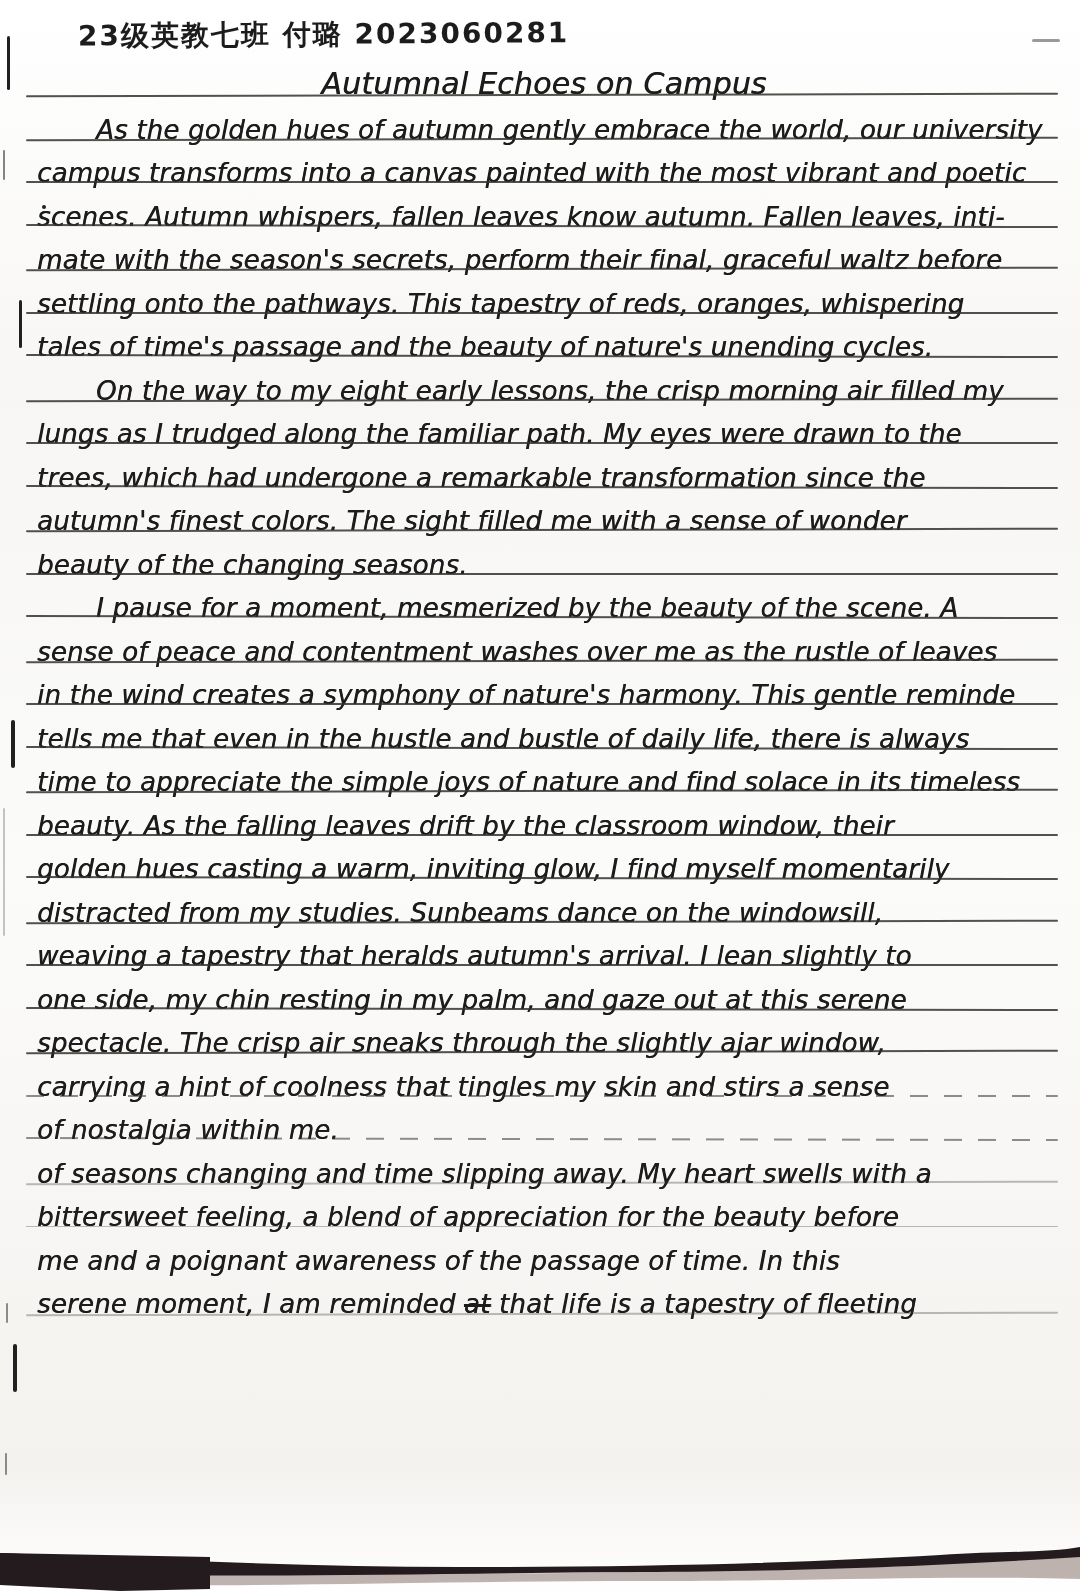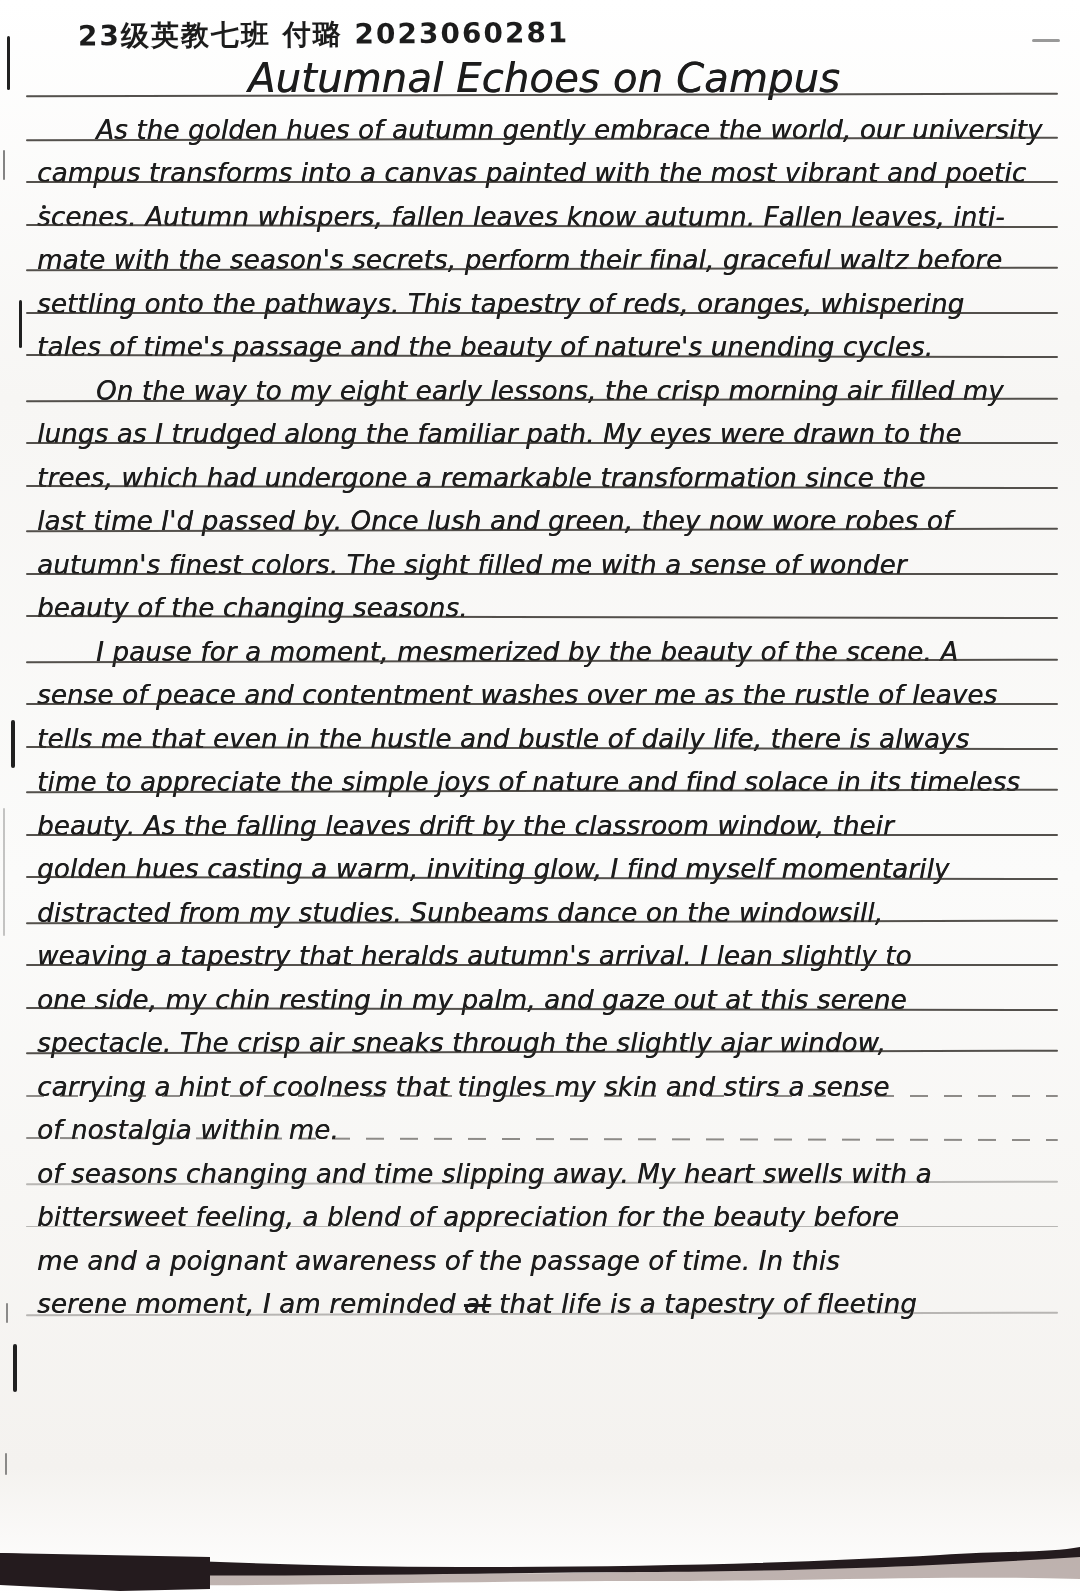--- a/index.html
+++ b/index.html
@@ -45,21 +45,21 @@
     white-space:nowrap;
     font-style:italic;
     font-size:26px;
     letter-spacing:.2px;
     text-shadow:.4px 0 0 currentColor;
   }
   .indent .txt{left:62px;}
   .title-line{height:50px;}
   .title-line .txt{
     left:0;right:0;text-align:center;
-    font-size:40px;
+    font-size:30px;
     text-shadow:.5px 0 0 currentColor;
   }
   .strike{text-decoration:line-through;text-decoration-thickness:2.5px;}
   .ink-mark{position:absolute;background:#202020;border-radius:2px;}
   .m1{left:7px;top:36px;width:3px;height:54px;}
   .m2{left:3px;top:150px;width:2px;height:30px;opacity:.55;}
   .m3{left:19px;top:300px;width:3px;height:48px;}
   .m4{left:11px;top:720px;width:4px;height:48px;}
   .m5{left:3px;top:808px;width:2px;height:128px;opacity:.25;}
   .m6{left:6px;top:1303px;width:2px;height:20px;opacity:.5;}
@@ -104,33 +104,33 @@
         <div class="line rule-solid indent">
           <span class="txt">On the way to my eight early lessons, the crisp morning air filled my</span>
         </div>
         <div class="line rule-solid">
           <span class="txt">lungs as I trudged along the familiar path. My eyes were drawn to the</span>
         </div>
         <div class="line rule-solid">
           <span class="txt">trees, which had undergone a remarkable transformation since the</span>
         </div>
         <div class="line rule-solid">
-          <span class="txt">last time I'd passed by. Once lush and green, they now wore robes of</span>
-        </div>
-        <div class="line rule-solid">
           <span class="txt">autumn's finest colors. The sight filled me with a sense of wonder</span>
         </div>
         <div class="line rule-solid">
           <span class="txt">beauty of the changing seasons.</span>
         </div>
         <div class="line rule-solid indent">
           <span class="txt">I pause for a moment, mesmerized by the beauty of the scene. A</span>
         </div>
         <div class="line rule-solid">
           <span class="txt">sense of peace and contentment washes over me as the rustle of leaves</span>
+        </div>
+        <div class="line rule-solid">
+          <span class="txt">in the wind creates a symphony of nature's harmony. This gentle reminde</span>
         </div>
         <div class="line rule-solid">
           <span class="txt">tells me that even in the hustle and bustle of daily life, there is always</span>
         </div>
         <div class="line rule-solid">
           <span class="txt">time to appreciate the simple joys of nature and find solace in its timeless</span>
         </div>
         <div class="line rule-solid">
           <span class="txt">beauty. As the falling leaves drift by the classroom window, their</span>
         </div>

